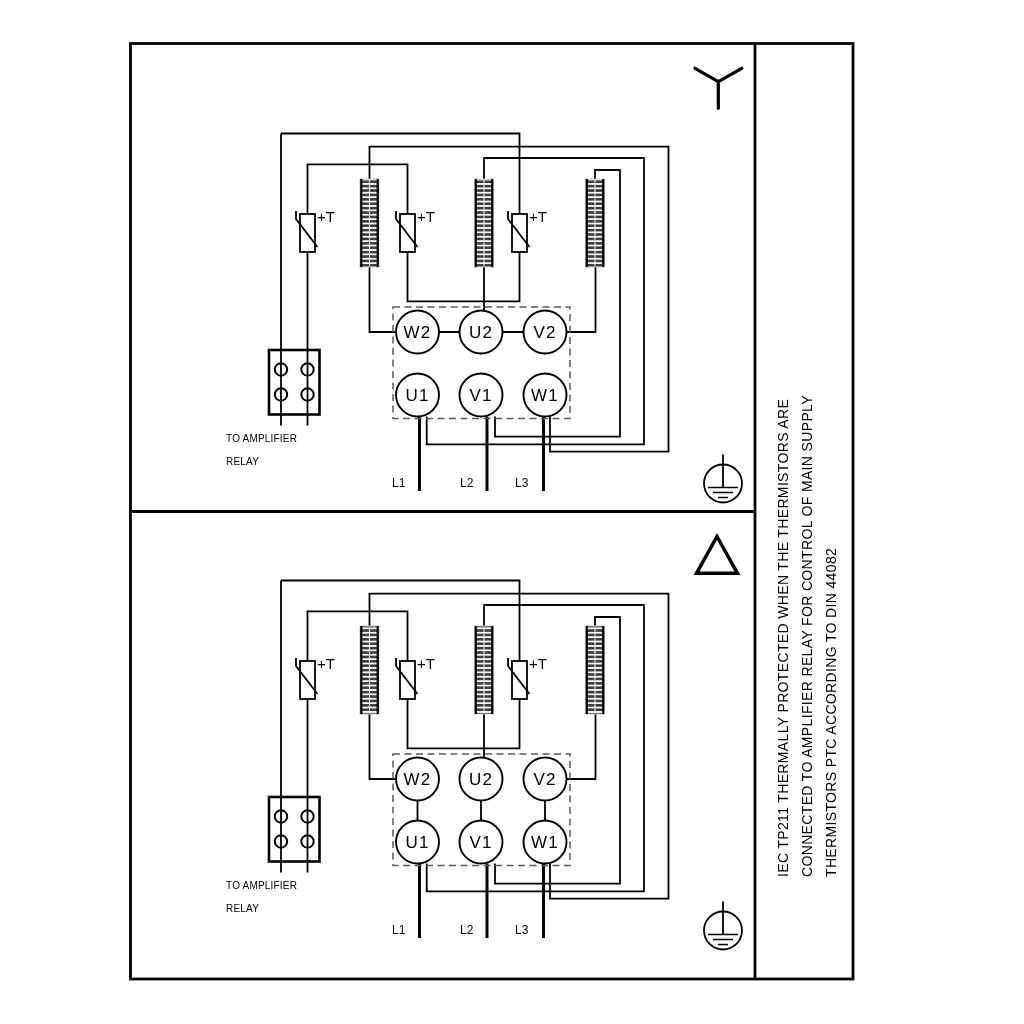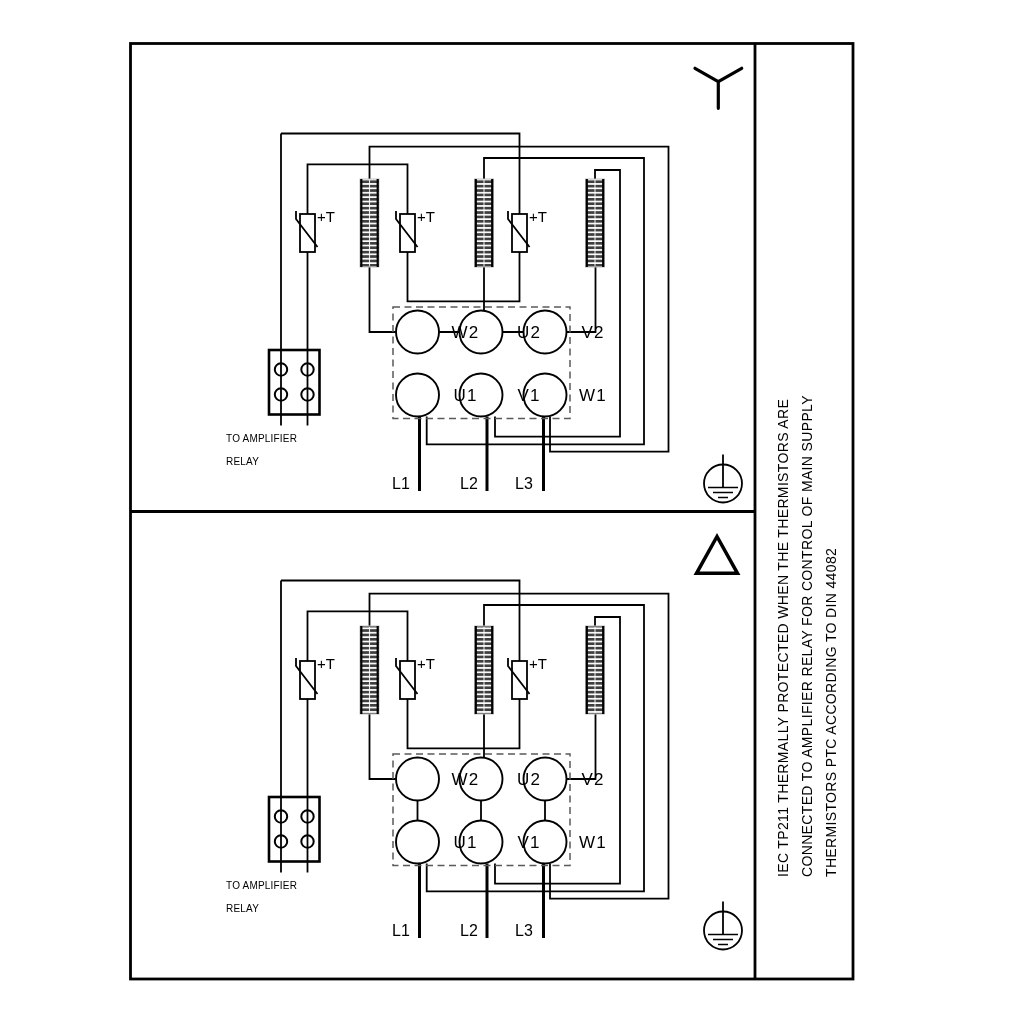--- a/index.html
+++ b/index.html
@@ -1,23 +1,23 @@
 <!DOCTYPE html>
 <html><head>
 <meta charset="utf-8">
 <style>
   html,body{margin:0;padding:0;background:#fff;}
   .stage{position:relative;width:1024px;height:1024px;background:#ffffff;overflow:hidden;
          font-family:"Liberation Sans","DejaVu Sans",sans-serif;color:#000;}
   .stage svg{position:absolute;left:0;top:0;}
   .txt{position:absolute;white-space:nowrap;color:#000;}
-  .tl{width:44px;text-align:center;font-size:17px;letter-spacing:1.2px;line-height:21px;padding-left:48px;}
+  .tl{width:44px;text-align:center;font-size:17px;letter-spacing:1.2px;line-height:21px;}
   .plusT{font-size:15px;line-height:16px;}
   .relay{font-size:10px;letter-spacing:.2px;line-height:16px;}
-  .supply{font-size:16px;line-height:17px;}
+  .supply{font-size:12px;line-height:17px;}
   .vside{font-size:14px;letter-spacing:.35px;line-height:18px;
          transform:rotate(-90deg);transform-origin:0 0;}
 </style>
 </head>
 <body>
 
 <div class="stage">
 
 <svg width="1024" height="1024" viewBox="0 0 1024 1024">
   <defs>

